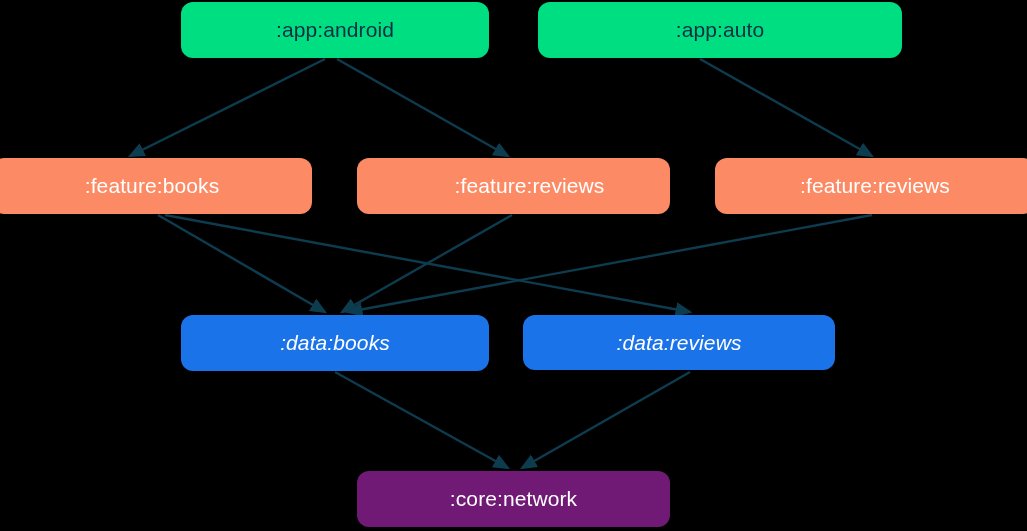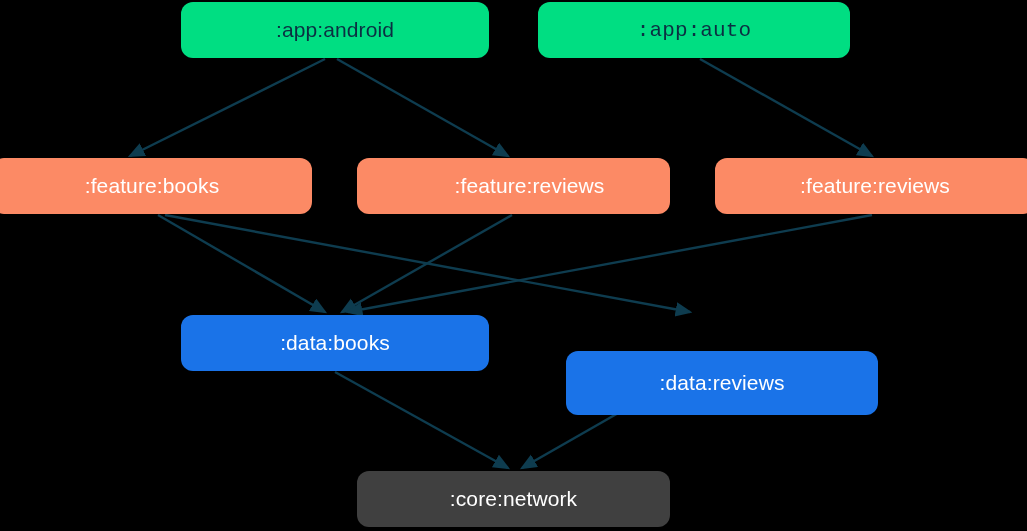--- a/index.html
+++ b/index.html
@@ -32,22 +32,22 @@
     display: flex;
     align-items: center;
     justify-content: center;
     font-size: 21px;
     letter-spacing: 0.1px;
     white-space: nowrap;
     z-index: 2;
   }
   .node-app      { background: #00de82; color: #0b2f42; }
   .node-feature  { background: #fc8a65; color: #ffffff; }
-  .node-data     { background: #1a73e8; color: #ffffff; }
-  .node-core     { background: #404040; color: #ffffff; }
+  .node-data     { background: #1a73e8; color: #ffffff; font-style: italic; }
+  .node-core     { background: #701a75; color: #ffffff; }
 </style>
 </head>
 <body>
 
 <div id="graph-canvas">
 
   <svg id="edge-layer" viewBox="0 0 1027 531" xmlns="http://www.w3.org/2000/svg" style="background: rgb(0, 0, 0);">
       <defs>
         <marker id="arrowhead" markerWidth="7" markerHeight="7" refX="6" refY="3" orient="auto" markerUnits="strokeWidth">
           <path d="M0,0 L7,3 L0,6 z" fill="#0e3c4f"></path>
@@ -61,36 +61,36 @@
       <line x1="512" y1="215" x2="342" y2="312" stroke="#0e3c4f" stroke-width="2.4" marker-end="url(#arrowhead)"></line>
       <line x1="872" y1="215" x2="348" y2="312" stroke="#0e3c4f" stroke-width="2.4" marker-end="url(#arrowhead)"></line>
       <line x1="335" y1="372" x2="508" y2="468" stroke="#0e3c4f" stroke-width="2.4" marker-end="url(#arrowhead)"></line>
       <line x1="690" y1="372" x2="522" y2="468" stroke="#0e3c4f" stroke-width="2.4" marker-end="url(#arrowhead)"></line>
     </svg>
 
   <div id="node-layer">
       <div class="node node-app" style="left: 181px; top: 2px; width: 308px; height: 56px;">
         <span>:app:android</span>
       </div>
-      <div class="node node-app" style="left: 538px; top: 2px; width: 312px; height: 56px; font-family: Liberation Mono, monospace;">
+      <div class="node node-app" style="left: 538px; top: 2px; width: 364px; height: 56px;">
         <span>:app:auto</span>
       </div>
       <div class="node node-feature" style="left: -8px; top: 158px; width: 320px; height: 56px;">
         <span>:feature:books</span>
       </div>
       <div class="node node-feature" style="left: 357px; top: 158px; width: 313px; height: 56px; padding-left: 32px;">
         <span>:feature:reviews</span>
       </div>
       <div class="node node-feature" style="left: 715px; top: 158px; width: 320px; height: 56px;">
         <span>:feature:reviews</span>
       </div>
       <div class="node node-data" style="left: 181px; top: 315px; width: 308px; height: 56px;">
         <span>:data:books</span>
       </div>
-      <div class="node node-data" style="left: 566px; top: 315px; width: 312px; height: 64px; margin-top: 36px;">
+      <div class="node node-data" style="left: 523px; top: 315px; width: 312px; height: 55px;">
         <span>:data:reviews</span>
       </div>
       <div class="node node-core" style="left: 357px; top: 471px; width: 313px; height: 56px;">
         <span>:core:network</span>
       </div>
     </div>
 
 </div>
 
 </body></html>

